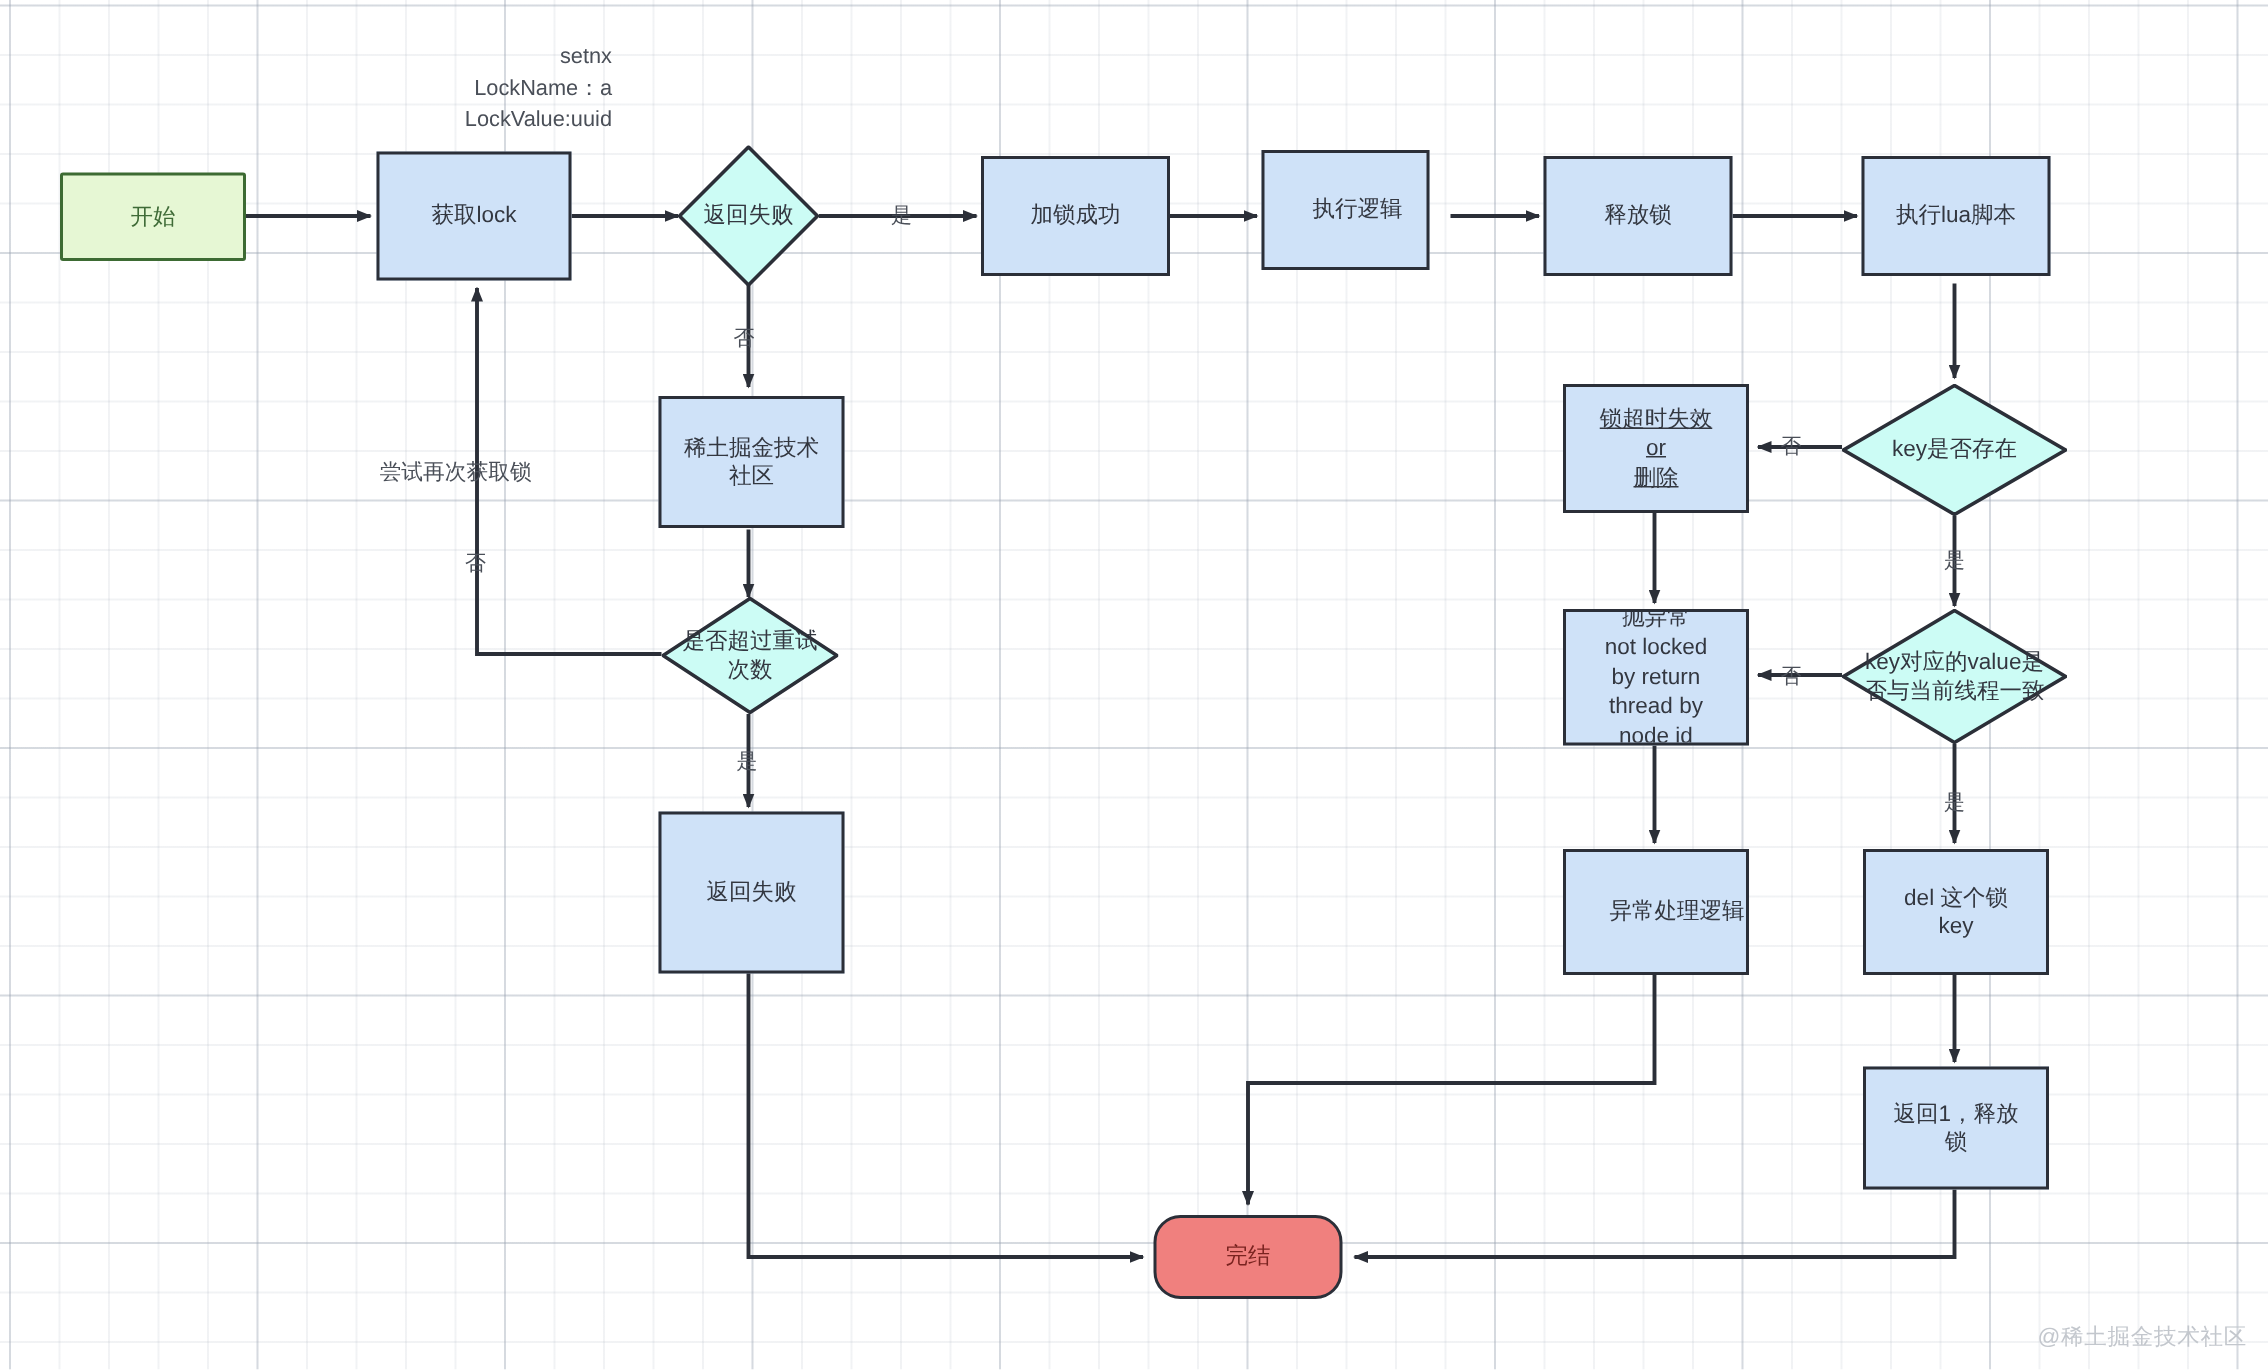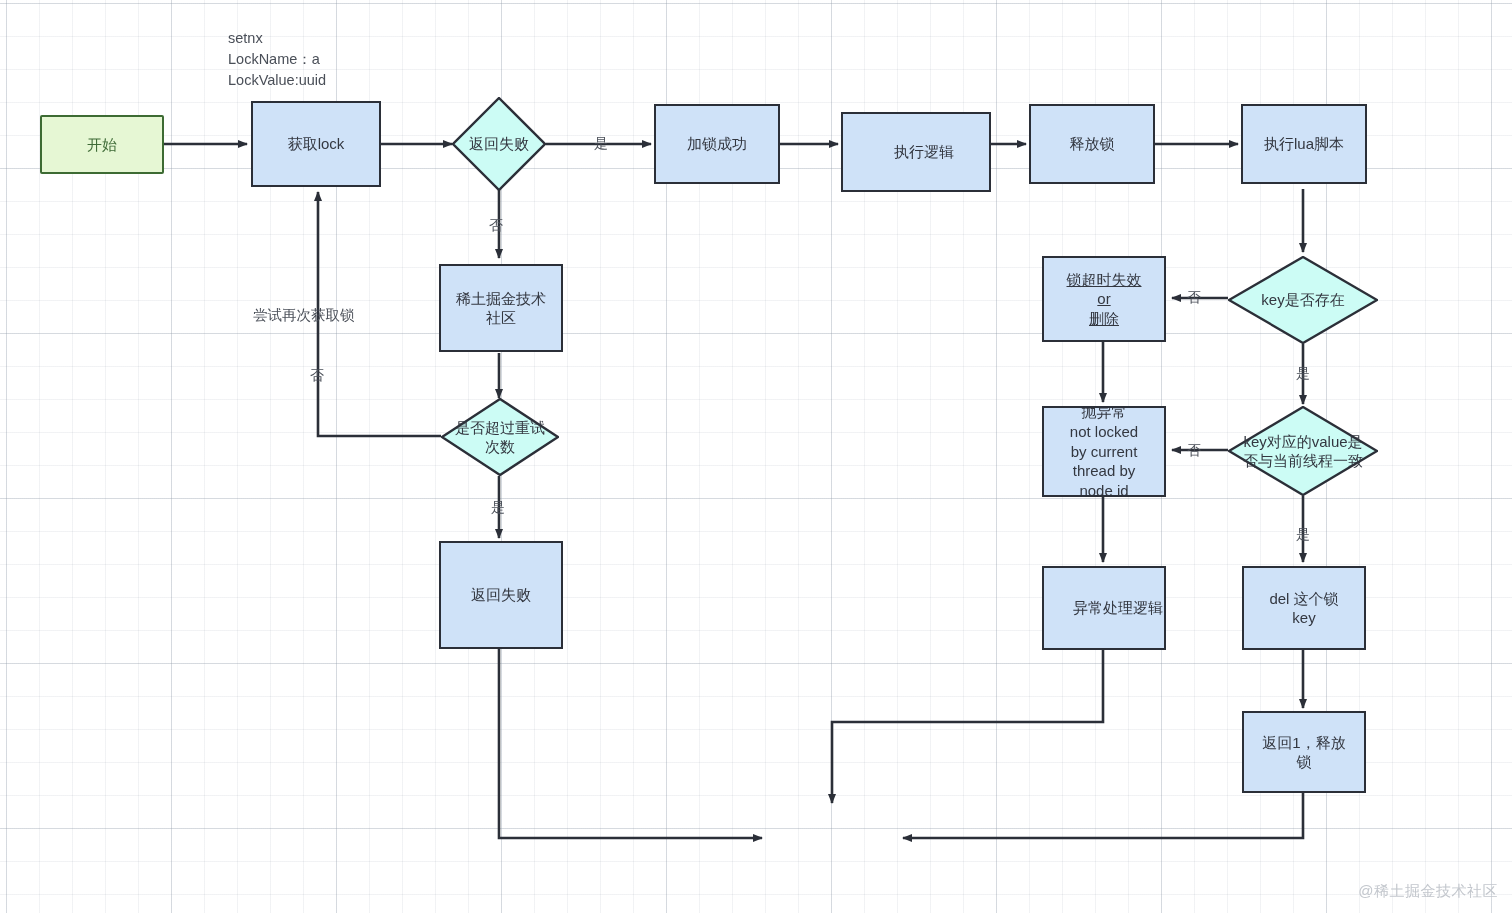--- a/index.html
+++ b/index.html
@@ -84,21 +84,21 @@
     z-index: 2;
     text-align: center;
     color: #333740;
     font-size: 15px;
     line-height: 1.28;
     white-space: pre-line;
     width: 150%;
   }
   .note {
     position: absolute;
-    text-align: left;
+    text-align: right;
     color: #4a4f58;
     font-size: 14.5px;
     line-height: 1.45;
     white-space: pre-line;
   }
   .edge-label {
     position: absolute;
     color: #4a4f58;
     font-size: 14px;
     line-height: 1;
@@ -186,21 +186,21 @@
     <svg class="dia-shape" viewBox="0 0 94 94" preserveAspectRatio="none">
       <polygon points="47,1 93,47 47,93 1,47" fill="#ccfcf5" stroke="#2b2f38" stroke-width="2.4"></polygon>
     </svg>
     <span class="dia-label">返回失败</span>
   </div>
 
   <div class="node proc" style="left:654px; top:104px; width:126px; height:80px;">
     <span>加锁成功</span>
   </div>
 
-  <div class="node proc" style="left:841px; top:112px; width:150px; height:80px;padding-left:16px;">
+  <div class="node proc" style="left:841px; top:100px; width:112px; height:80px;padding-left:16px;">
     <span>执行逻辑</span>
   </div>
 
   <div class="node proc" style="left:1029px; top:104px; width:126px; height:80px;">
     <span>释放锁</span>
   </div>
 
   <div class="node proc" style="left:1241px; top:104px; width:126px; height:80px;">
     <span>执行lua脚本</span>
   </div>
@@ -236,39 +236,42 @@
 
   <div class="node proc" style="left:1042px; top:256px; width:124px; height:86px;text-decoration:underline;">
     <span>锁超时失效
 or
 删除</span>
   </div>
 
   <div class="node proc overflow-clip" style="left:1042px; top:406px; width:124px; height:91px;">
     <span style="line-height:1.32;">抛异常
 not locked
-by current
+by return
 thread by
 node id</span>
   </div>
 
   <div class="node proc" style="left:1042px; top:566px; width:124px; height:84px;padding-left:28px;">
     <span>异常处理逻辑</span>
   </div>
 
   <div class="node proc" style="left:1242px; top:566px; width:124px; height:84px;">
     <span>del 这个锁
 key</span>
   </div>
 
   <div class="node proc" style="left:1242px; top:711px; width:124px; height:82px;">
     <span>返回1，释放
 锁</span>
   </div>
 
+  <div class="node term end" style="left:769px; top:810px; width:126px; height:56px;">
+    <span>完结</span>
+  </div>
 
   <div class="note" style="left:228px; top:28px; width:180px;">setnx
 LockName：a
 LockValue:uuid</div>
 
 
   <div class="note" style="left:253px; top:305px; width:130px; text-align:left;">尝试再次获取锁</div>
 
   <div class="edge-label" style="left:592px; top:136px; width:18px;">是</div>
 

